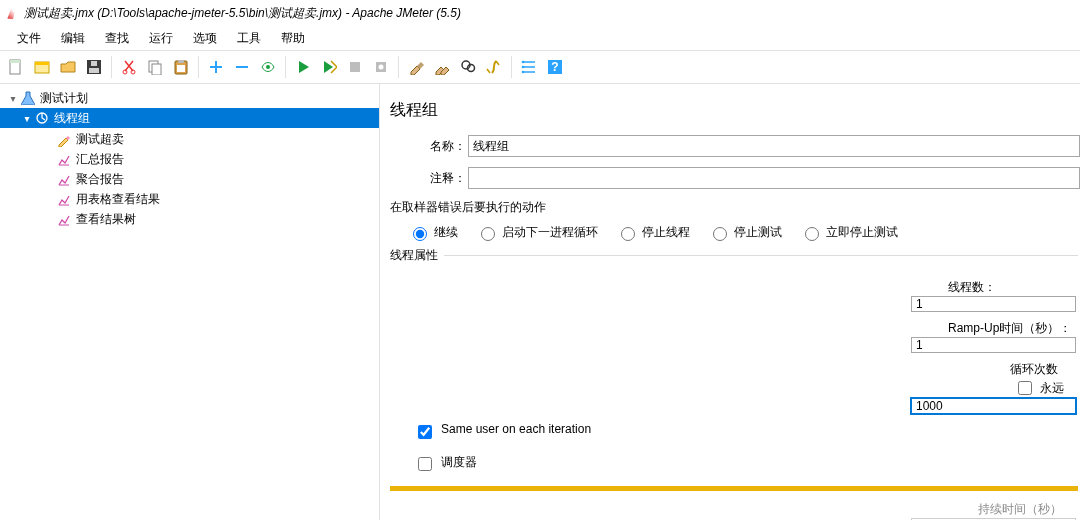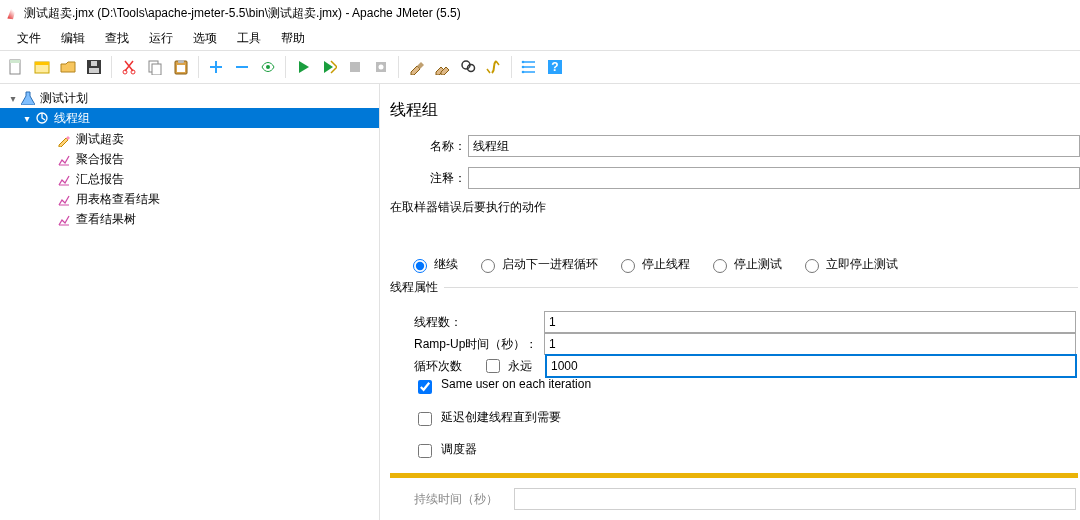--- a/index.html
+++ b/index.html
@@ -1,20 +1,20 @@
 <!DOCTYPE html>
 <html><head>
 <meta charset="utf-8">
 <style>
   * { box-sizing: border-box; font-family: "Microsoft YaHei", "Segoe UI", sans-serif; font-size: 12px; }
   body { margin: 0; padding: 0; background: #fff; color: #000; width: 1080px; height: 520px; overflow: hidden; }
   .titlebar { height: 26px; display: flex; align-items: center; padding: 0 6px; background: #fff; }
   .titlebar .feather { width: 14px; height: 14px; margin-right: 4px; position: relative; }
   .titlebar .feather::before { content:""; position:absolute; inset:0; background: linear-gradient(45deg,#d00,#fff 60%); clip-path: polygon(10% 90%,40% 10%,70% 20%,50% 95%); }
-  .titlebar span { font-size: 12px; color: #000; }
+  .titlebar span { font-size: 12px; color: #000; font-style: italic; }
   .menubar { height: 24px; display: flex; align-items: center; padding: 0 7px; }
   .menubar div { padding: 3px 10px; cursor: default; }
   .toolbar { height: 34px; border-top: 1px solid #e1e1e1; border-bottom: 1px solid #e1e1e1; display: flex; align-items: center; padding: 0 4px; gap: 2px; }
   .toolbar .tb { width: 24px; height: 24px; display:flex; align-items:center; justify-content:center; border: 1px solid transparent; }
   .toolbar .sep { width:1px; height:22px; background:#e1e1e1; margin:0 3px; }
   .body { display:flex; height: calc(520px - 26px - 24px - 34px); }
   .tree { width: 380px; border-right:1px solid #e1e1e1; padding-top:4px; overflow:auto; }
   .tree-row { display:flex; align-items:center; height:20px; padding:0; cursor:default; }
   .tree-row.selected { background:#0078d7; color:#fff; }
   .tree-row .twisty { width:14px; text-align:center; color:#6a6a6a; font-size:10px; }
@@ -23,25 +23,25 @@
   .indent0 { padding-left: 6px; }
   .indent1 { padding-left: 20px; }
   .indent2 { padding-left: 42px; align-items: flex-end; }
   .main { flex:1; padding: 10px 0 0 10px; overflow:auto; position:relative; }
   .main h2 { font-size: 16px; font-weight: normal; margin: 6px 0 14px 0; }
   .form-row { display:flex; align-items:center; margin-bottom:10px;margin-left:40px; }
   .form-row .lab { width: 38px; }
   .form-row input[type=text] { flex:1; height:22px; border:1px solid #a7a7a7; padding:0 4px; font-size:12px; background:#fff; }
   .group-label { margin: 4px 0 8px 0; font-family: Liberation Serif, serif; }
   .radio-row { display:flex; align-items:center; gap:18px; margin: 0 0 14px 18px; }
-  .radio-row label { display:flex; align-items:flex-start; gap:4px; cursor:default;margin-top:32px; }
+  .radio-row label { display:flex; align-items:flex-start; gap:4px; cursor:default; }
   .radio-row input[type=radio] { width:14px; height:14px; accent-color:#0075ff; }
   .fieldset { border-top:1px solid #dcdcdc; margin-right:2px; padding-top:6px; position:relative; }
   .fieldset .legend { position:relative; top:-15px; background:#fff; display:inline-block; padding:0 6px 0 0; margin-left:0; }
-  .prop-row { display:flex; align-items:center; margin: 0 0 0 24px; }
+  .prop-row { display:flex; align-items:flex-end; margin: 0 0 8px 24px; flex-direction: column; }
   .prop-row .plab { width: 130px; }
   .prop-row input[type=text] { flex:1; height:22px; border:1px solid #a7a7a7; padding:0 4px; margin-right:2px; }
   .prop-row input.focused { border:1px solid #0078d7; box-shadow:0 0 0 1px #0078d7; }
   .prop-row .ck { display:flex; align-items:center; gap:5px; margin-right:14px; }
   .prop-row input[type=checkbox] { width:14px; height:14px; accent-color:#0075ff; }
   .check-row { display:flex; align-items:flex-start; gap:6px; margin: 0 0 12px 24px; }
   .check-row input[type=checkbox] { width:14px; height:14px; accent-color:#0075ff; }
   .disabled { color:#8a8a8a; }
   .disabled input[type=text] { background:#fff; border:1px solid #cfcfcf; color:#8a8a8a; }
   .bottom-fieldset { border-top:5px solid #eab308; margin-top:4px; padding-top:10px; }
@@ -226,31 +226,31 @@
       <span>测试超卖</span>
     </div>
     <div class="tree-row indent2">
       <span class="twisty"></span>
       <span class="icon">
           <svg width="14" height="14">
             <path d="M2 12h10" stroke="#cf4aa6"></path>
             <path d="M2 12l3-5 3 3 4-7" fill="none" stroke="#cf4aa6" stroke-width="1.3"></path>
           </svg>
         </span>
-      <span>聚合报告</span>
+      <span>汇总报告</span>
     </div>
     <div class="tree-row indent2">
       <span class="twisty"></span>
       <span class="icon">
           <svg width="14" height="14">
             <path d="M2 12h10" stroke="#cf4aa6"></path>
             <path d="M2 12l3-5 3 3 4-7" fill="none" stroke="#cf4aa6" stroke-width="1.3"></path>
           </svg>
         </span>
-      <span>汇总报告</span>
+      <span>聚合报告</span>
     </div>
     <div class="tree-row indent2">
       <span class="twisty"></span>
       <span class="icon">
           <svg width="14" height="14">
             <path d="M2 12h10" stroke="#cf4aa6"></path>
             <path d="M2 12l3-5 3 3 4-7" fill="none" stroke="#cf4aa6" stroke-width="1.3"></path>
           </svg>
         </span>
       <span>用表格查看结果</span>
@@ -322,24 +322,20 @@
           </label>
         <input type="text" class="focused" value="1000" style="">
       </div>
 
       <div class="check-row">
         <input type="checkbox" checked="" style="">
         <span>Same user on each iteration</span>
       </div>
       <div class="check-row">
         <input type="checkbox" style="">
-        <span>延迟创建线程直到需要</span>
-      </div>
-      <div class="check-row">
-        <input type="checkbox" style="">
         <span>调度器</span>
       </div>
 
       <div class="bottom-fieldset">
         <div class="prop-row disabled">
           <span class="plab" style="width:100px">持续时间（秒）</span>
           <input type="text" disabled="" value="" style="">
         </div>
 
       </div>

